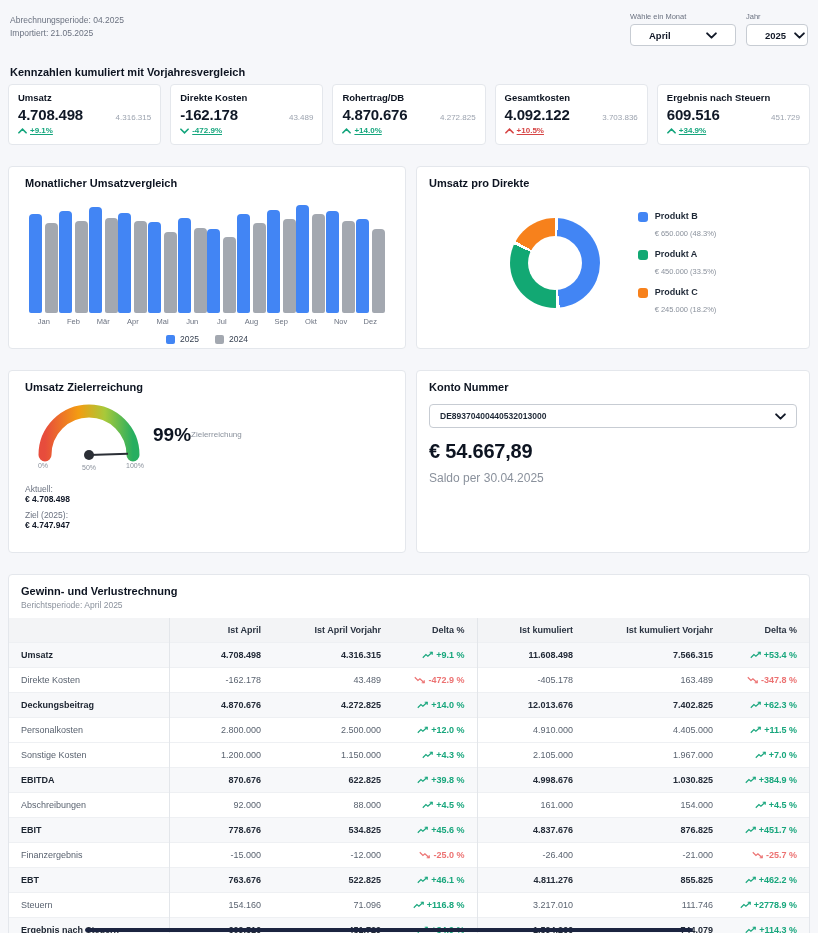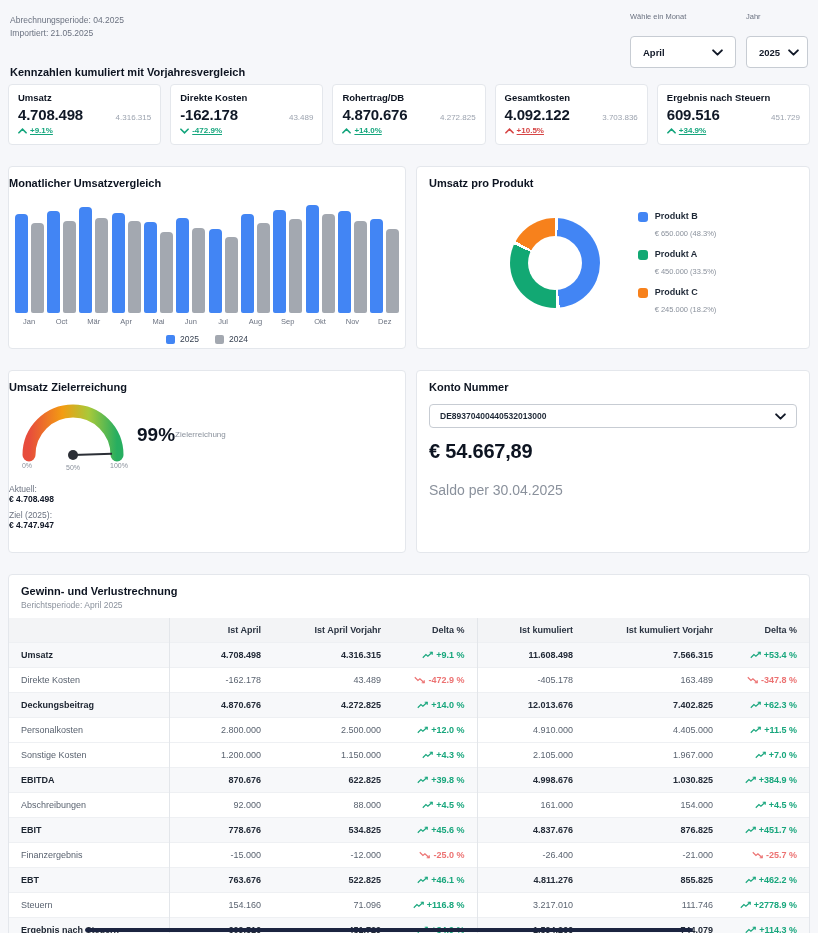--- a/index.html
+++ b/index.html
@@ -18,40 +18,40 @@
     border-radius:4px;
   }
   
   .top { display:flex; justify-content:space-between; align-items:flex-start; padding:4px 2px 0 2px; height:54px; }
   .page-title { font-size:17px; font-weight:bold; color:#0d1421; }
   .sub { font-size:8.5px; color:#6b7280; margin-top:3px; }
   .selects { display:flex; gap:10px;align-items:center; }
   .sel-group { display:flex; flex-direction:column; }
   .sel-label { font-size:7.5px; color:#6b7280; margin-bottom:3px; }
   .sel-box { display:flex; align-items:center; justify-content:space-between; gap:8px;
-    background:#fff; border:1px solid #c7ccd3; border-radius:4px; height:32px;
-    padding:0 12px; font-size:9.5px; font-weight:bold; color:#111827; cursor:pointer;margin-top:12px; }
+    background:#fff; border:1px solid #c7ccd3; border-radius:4px; height:22px;
+    padding:0 18px; font-size:9.5px; font-weight:bold; color:#111827; cursor:pointer; }
   .sel-box.month { width:106px; }
   .sel-box.year { width:62px; }
   .chev { width:11px; height:7px; flex:none; }
   
   .section-label { font-size:11px; font-weight:bold; color:#0d1421; padding:4px 2px 6px 2px; }
   
   .kpi-row { display:flex; gap:9px; }
   .kpi-card { flex:1; height:61px; padding:7px 9px 6px 9px; background:#fff; border:1px solid #e4e7ec; border-radius:4px; }
   .kpi-title { font-size:9.5px; font-weight:bold; color:#0d1421; }
   .kpi-mid { display:flex; align-items:baseline; justify-content:space-between; margin-top:3px; }
   .kpi-value { font-size:15px; font-weight:bold; color:#101826; letter-spacing:-0.2px; }
   .kpi-prev { font-size:8px; color:#9ca3af; }
   .kpi-delta { display:flex; align-items:center; gap:3px; font-size:8px; font-weight:bold; margin-top:3px;text-decoration:underline; }
   .kpi-delta.green { color:#13a57c; }
   .kpi-delta.red { color:#d64545;text-align:right; }
   
   .grid-row { display:flex; gap:10px; margin-top:21px; }
-  .half-l { width:398px; height:183px; padding:10px 0; }
+  .half-l { width:398px; height:183px; padding:10px 16px; }
   .half-r { flex:1; height:183px; padding:10px 12px; }
   .card-title { font-size:11px; font-weight:bold; color:#0d1421; }
   
   .bars-wrap { display:flex; align-items:flex-end; gap:0; height:108px; margin-top:16px; padding:0 4px; }
   .bar-group { flex:1; display:flex; align-items:flex-end; justify-content:center; gap:3px; height:100%; }
   .bar { width:13px; border-radius:4px 4px 2px 2px; }
   .month-row { display:flex; padding:0 4px; margin-top:4px; }
   .month-lbl { flex:1; text-align:center; font-size:7.5px; color:#6b7280; }
   .legend { display:flex; justify-content:center; gap:16px; margin-top:8px; }
   .legend-item { display:flex; align-items:center; gap:5px; font-size:8.5px; color:#374151; }
@@ -72,21 +72,21 @@
   .gauge-cap { font-size:8px; color:#8a919c; margin-top:2px; }
   .goal-rows { margin-top:10px; }
   .goal-row { display:flex; justify-content:space-between; font-size:8.5px; padding:3px 0;flex-direction:column; }
   .goal-label { color:#6b7280; }
   .goal-val { font-weight:bold; color:#111827; }
   
   .iban-box { display:flex; align-items:center; justify-content:space-between; border:1px solid #c7ccd3;
     border-radius:4px; height:24px; padding:0 10px; margin-top:11px; cursor:pointer; }
   .iban-text { font-size:8.5px; font-weight:bold; color:#1f2937; }
   .saldo { font-size:20px; font-weight:bold; color:#0d1421; margin-top:12px; letter-spacing:-0.2px; }
-  .saldo-cap { font-size:14px; color:#8a919c; margin-top:19px; }
+  .saldo-cap { font-size:12px; color:#8a919c; margin-top:8px; }
   
   .table-card { margin-top:21px; padding:10px 0 0 0; }
   .table-head { padding:0 12px 8px 12px; }
   .tbl-sub { font-size:8.5px; color:#8a919c; margin-top:3px; }
   table { width:100%; border-collapse:collapse; table-layout:fixed; }
   th { background:#f3f4f6; font-size:9px; font-weight:bold; color:#2b3442; padding:7px 12px; }
   th:first-child { border-right:1px solid #e3e6ea; }
   th.num { text-align:right; }
   td { font-size:9px; color:#5a6370; padding:6.5px 12px; border-top:1px solid #eef0f3; }
   td.lbl { color:#5a6370; border-right:1px solid #e3e6ea; }
@@ -248,21 +248,21 @@
     <div class="bar" style="height:94%;background:#4285f4"></div>
     <div class="bar" style="height:85%;background:#a3a8b0"></div>
   </div>
   <div class="bar-group">
     <div class="bar" style="height:87%;background:#4285f4"></div>
     <div class="bar" style="height:78%;background:#a3a8b0"></div>
   </div>
       </div>
     <div class="month-row" id="months">
         <div class="month-lbl">Jan</div>
-        <div class="month-lbl">Oct</div>
+        <div class="month-lbl">Feb</div>
         <div class="month-lbl">Mär</div>
         <div class="month-lbl">Apr</div>
         <div class="month-lbl">Mai</div>
         <div class="month-lbl">Jun</div>
         <div class="month-lbl">Jul</div>
         <div class="month-lbl">Aug</div>
         <div class="month-lbl">Sep</div>
         <div class="month-lbl">Okt</div>
         <div class="month-lbl">Nov</div>
         <div class="month-lbl">Dez</div>
@@ -272,21 +272,21 @@
     <span class="legend-swatch" style="background:#4285f4"></span>
     <span>2025</span>
   </div>
   <div class="legend-item">
     <span class="legend-swatch" style="background:#a3a8b0"></span>
     <span>2024</span>
   </div>
       </div>
   </div>
   <div class="card half-r">
-    <div class="card-title">Umsatz pro Produkt</div>
+    <div class="card-title">Umsatz pro Direkte</div>
     <div class="donut-area">
       <div class="donut" id="donut" style="background: conic-gradient(rgb(255, 255, 255) 0%, rgb(255, 255, 255) 1.2%, rgb(66, 133, 244) 1.2%, rgb(66, 133, 244) 48.3%, rgb(255, 255, 255) 48.3%, rgb(255, 255, 255) 49.5%, rgb(18, 168, 115) 49.5%, rgb(18, 168, 115) 81.8%, rgb(255, 255, 255) 81.8%, rgb(255, 255, 255) 83%, rgb(247, 129, 28) 83%, rgb(247, 129, 28) 100%);"></div>
       <div class="donut-legend" id="donut-legend">
   <div class="dleg-item">
     <span class="dleg-swatch" style="background:#4285f4"></span>
     <span>
       <div class="dleg-name">Produkt B</div>
       <div class="dleg-val">€ 650.000 (48.3%)</div>
     </span>
   </div>

